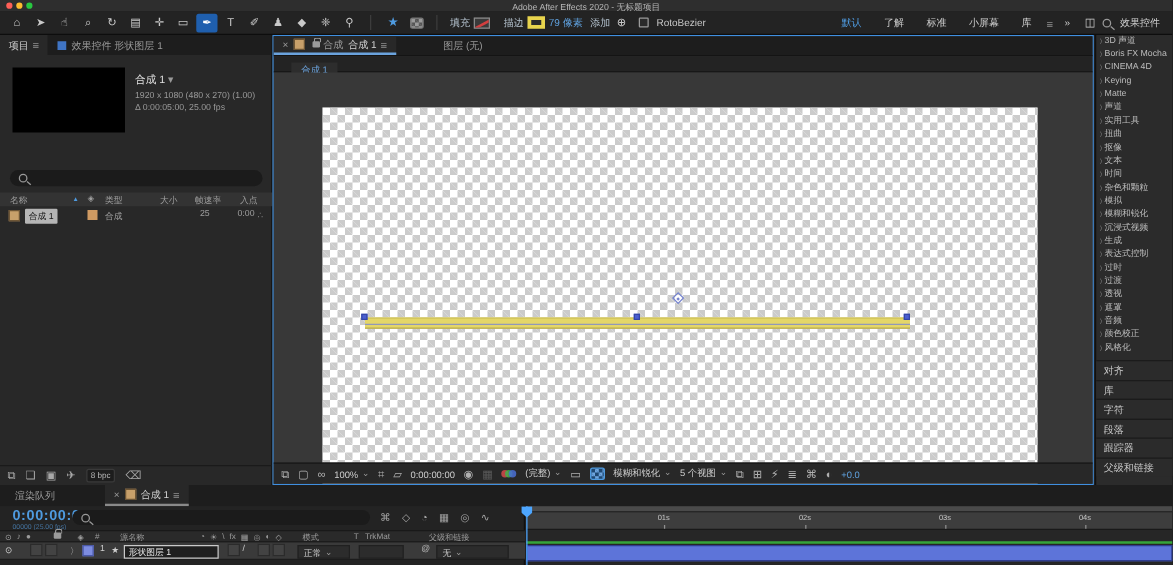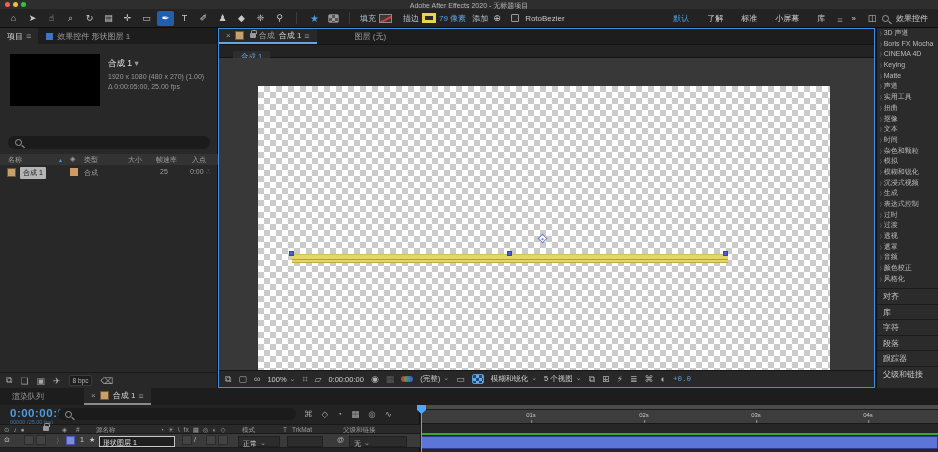--- a/index.html
+++ b/index.html
@@ -78,21 +78,21 @@
   #comp-bar > * { margin-right:7px; }
   .cicon { font-size:9px; color:#b0b0b0; line-height:10px; }
   .cicon.dim { opacity:.35; }
   .ctext { font-size:7.5px; color:#cfcfcf; white-space:nowrap; }
   .dd::after { content:"\2304"; font-size:7px; color:#9a9a9a; margin-left:3px; vertical-align:1px; }
   .rgb-dots { width:12px; height:8px; position:relative; }
   .rgb-dots i { position:absolute; top:1px; width:6px; height:6px; border-radius:50%; opacity:.85; }
   .transp-toggle { width:12px; height:10px; border-radius:2px; background:#1f4872;
     background-image:linear-gradient(45deg,#6fa6e0 25%,transparent 25%,transparent 75%,#6fa6e0 75%),linear-gradient(45deg,#6fa6e0 25%,transparent 25%,transparent 75%,#6fa6e0 75%);
     background-size:6px 6px; background-position:0 0,3px 3px; border:1px solid #4f9be0; }
-  .exposure { font-size:7.5px; color:#5fa0dd;font-family:Liberation Mono, monospace; }
+  .exposure { font-size:7.5px; color:#5fa0dd; }
 
   
   #sidebar { position:absolute; left:876px; top:28px; width:62px; height:360px; background:#2b2b2b; border-left:1px solid #101010; }
   .fx-item { height:10.7px; line-height:10.7px; font-size:7px; color:#bcbcbc; white-space:nowrap; overflow:hidden; padding-left:3px; }
   .fx-item::before { content:"\232A"; font-size:5px; color:#8a8a8a; margin-right:2px; }
   #side-panels { position:absolute; left:0; top:260px; width:62px; }
   .side-panel { height:15.5px; line-height:15.5px; font-size:8px; color:#c8c8c8; border-top:1px solid #1b1b1b; background:#2b2b2b; padding-left:6px; white-space:nowrap; overflow:hidden; }
 
   
   #timeline { position:absolute; left:0; top:388px; width:938px; height:64px; background:#222; }

